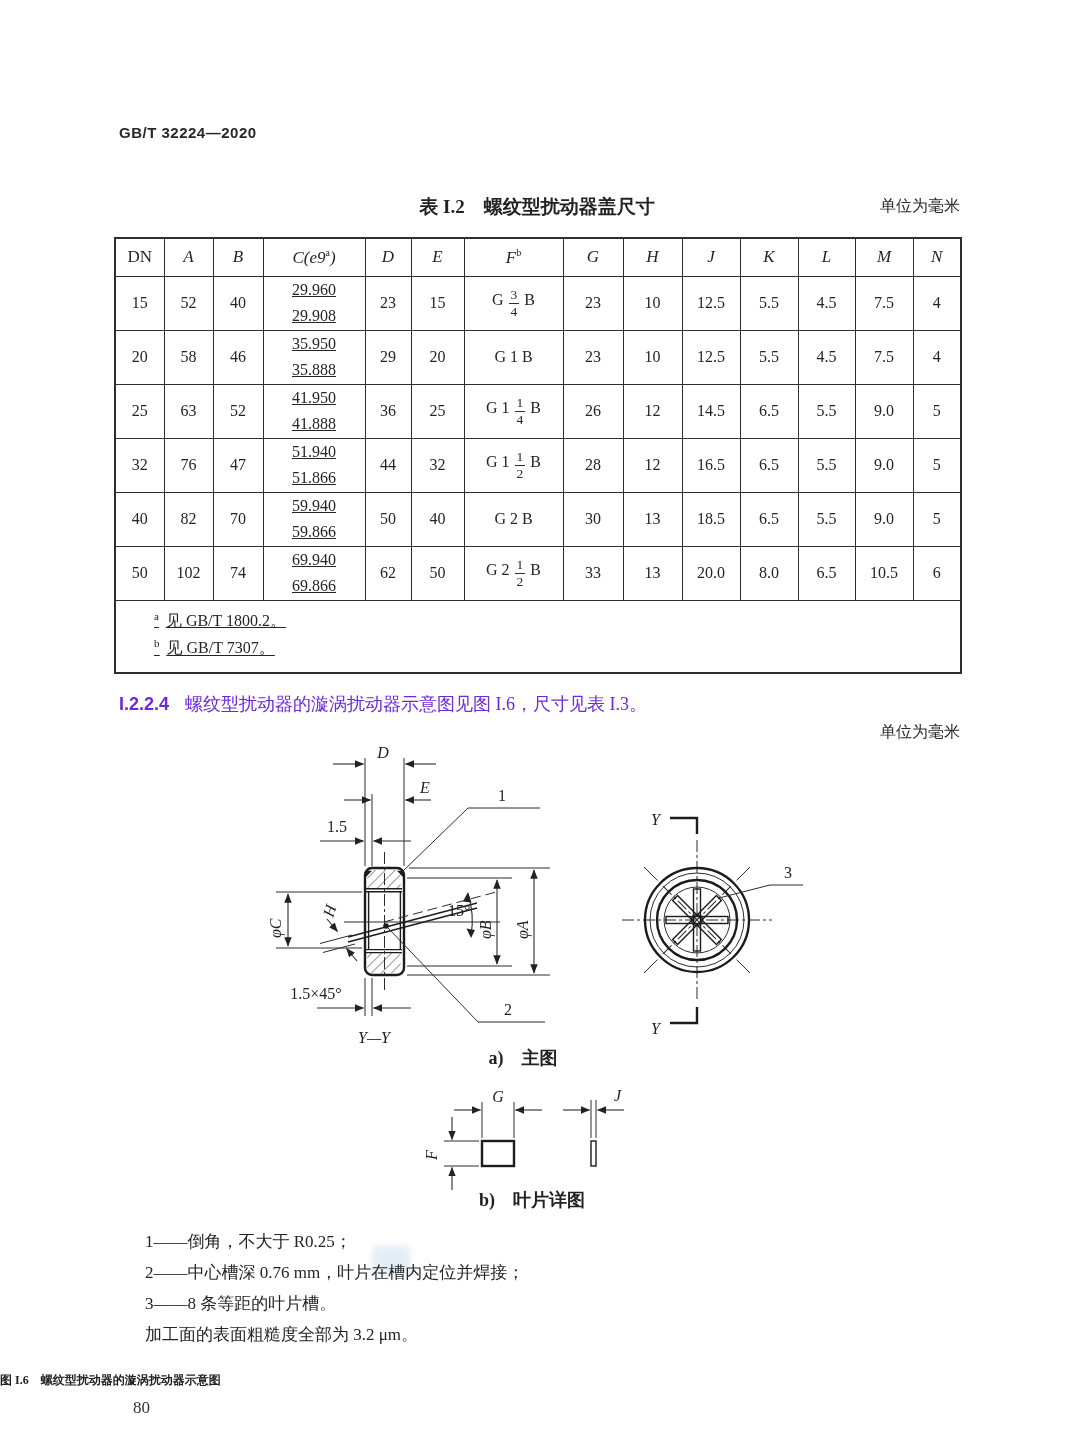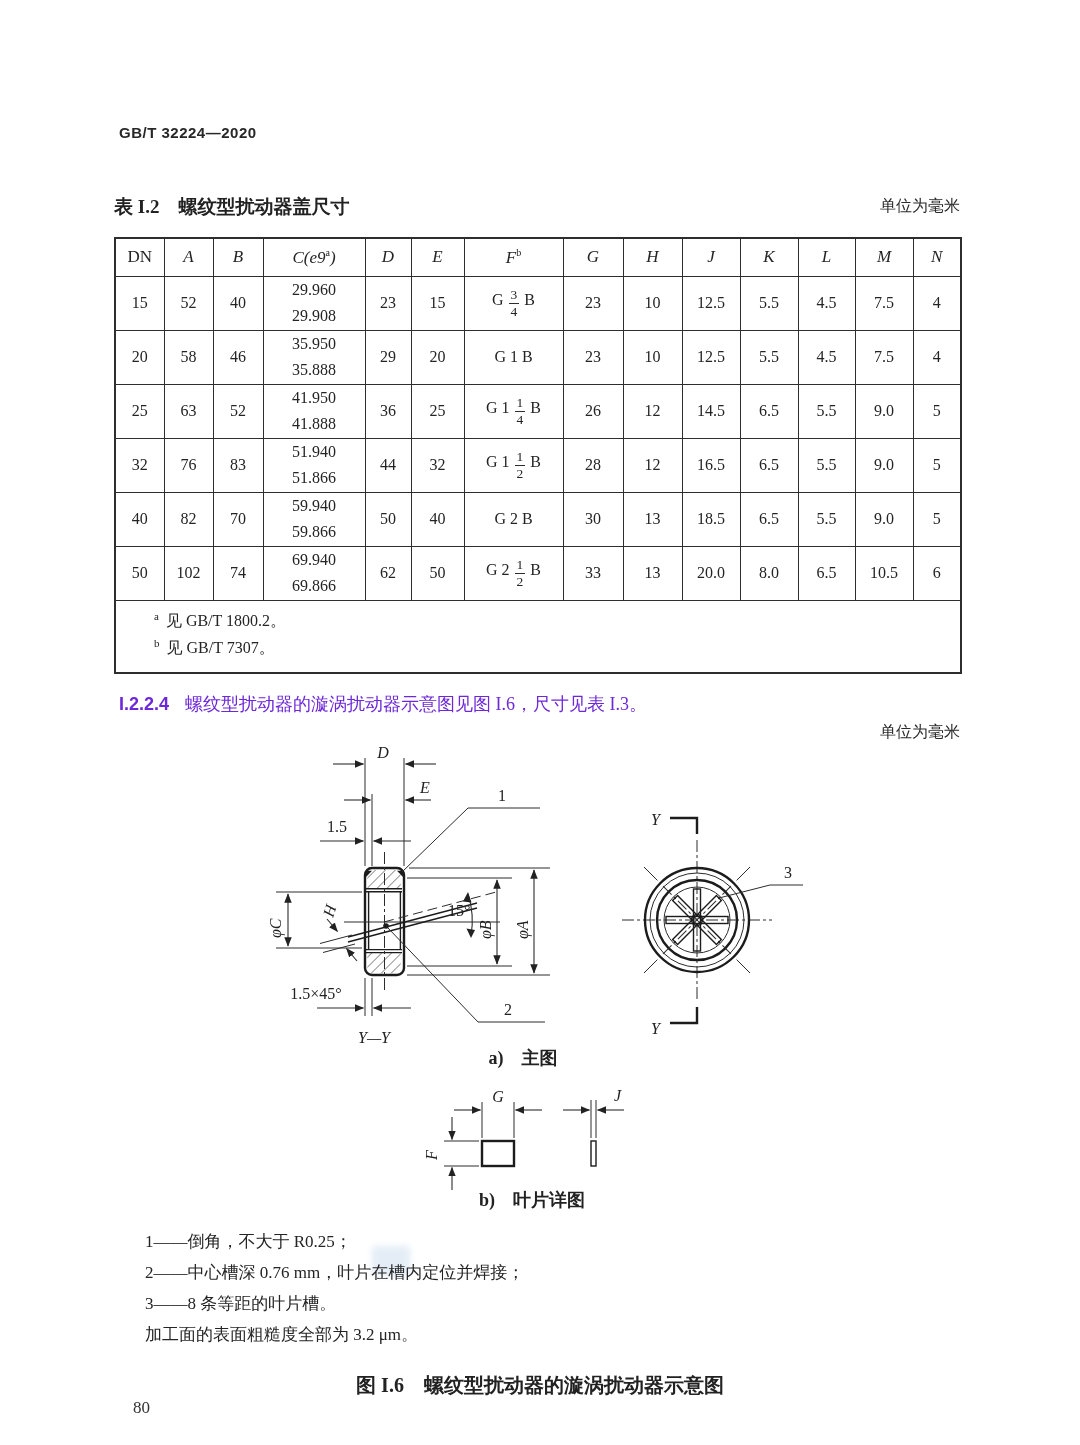--- a/index.html
+++ b/index.html
@@ -5,32 +5,32 @@
   html,body{margin:0;padding:0;}
   body{
     width:1080px;height:1445px;position:relative;background:#ffffff;
     font-family:"Liberation Serif","DejaVu Serif",serif;color:#1f1f1f;overflow:hidden;
   }
   .abs{position:absolute;}
   
   .doc-number{left:119px;top:124px;font-family:"Liberation Sans","DejaVu Sans",sans-serif;
     font-weight:600;font-size:15px;letter-spacing:0.5px;color:#272727;}
   .table-title-band{left:114px;top:194px;width:846px;height:26px;}
-  .table-title{width:100%;font-weight:bold;font-size:19px;color:#222;}
+  .table-title{width:100%;text-align:center;font-weight:bold;font-size:19px;color:#222;}
   .unit-note{right:0;top:2px;font-size:16px;color:#2a2a2a;}
   
   #dims-table{position:absolute;left:114px;top:237px;width:846px;border-collapse:collapse;
     table-layout:fixed;font-size:16px;color:#242424;border:2px solid #2e2e2e;}
   #dims-table th,#dims-table td{border:1.5px solid #2e2e2e;text-align:center;vertical-align:middle;padding:0;}
   #dims-table thead tr{height:38px;}
   #dims-table tbody tr.datarow{height:54px;margin-top:39px;}
   #dims-table th{font-weight:normal;font-size:17px;}
   #dims-table th .hl.it{font-style:italic;}
   #dims-table th sup{font-size:10px;vertical-align:super;}
-  #dims-table td div{line-height:1.65;}
+  #dims-table td div{line-height:1.65;text-decoration:underline;}
   .fnrow td{text-align:left !important;padding:6px 10px 10px 38px !important;}
   .fnote{line-height:31px;font-size:16px;color:#242424;}
   .fnote sup{font-size:11px;margin-right:7px;}
   .frac{display:inline-block;vertical-align:-0.75em;text-align:center;line-height:1.12;font-size:13.5px;margin:0 3px;}
   .frac .fn{display:block;border-bottom:1.3px solid #2e2e2e;padding:0 2px;}
   .frac .fd{display:block;}
   .thread{margin:0 2px;}
   
   .clause{left:119px;top:692px;width:860px;font-size:18px;color:#6d28d9;}
   .clause .cnum{font-family:"Liberation Sans","DejaVu Sans",sans-serif;font-weight:700;margin-right:16px;}
@@ -41,21 +41,21 @@
   #fig text.it{font-style:italic;}
   #fig text.cap{font-weight:bold;font-size:18px;}
   .dl{stroke:#2c2c2c;stroke-width:1.1;fill:none;}
   .xl{stroke:#2c2c2c;stroke-width:1;fill:none;}
   .ol{stroke:#1c1c1c;stroke-width:2.4;fill:#ffffff;}
   .ml{stroke:#1c1c1c;stroke-width:1.4;fill:none;}
   .cl{stroke:#2c2c2c;stroke-width:1;fill:none;stroke-dasharray:12 3 3 3;}
   .thk{stroke:#1c1c1c;stroke-width:2.4;fill:none;}
   
   .legend{left:145px;top:1226px;font-size:17px;color:#242424;line-height:31px;}
-  .fig-caption{left:0;top:1372px;width:1080px;text-align:center;font-weight:bold;font-size:20px;color:#222;}
+  .fig-caption{left:0;top:1372px;width:1080px;text-align:left;font-weight:bold;font-size:12px;color:#222;}
   .page-number{left:133px;top:1398px;font-size:17px;color:#333;}
   .smudge{left:372px;top:1246px;width:38px;height:30px;background:#cfdfef;opacity:.55;filter:blur(3px);border-radius:3px;}
 </style>
 </head>
 <body>
 
 <div class="abs doc-number">GB/T 32224—2020</div>
 
 <div class="abs table-title-band">
   <div class="abs table-title">表 I.2　螺纹型扰动器盖尺寸</div>
@@ -151,21 +151,21 @@
         <td>12</td>
         <td>14.5</td>
         <td>6.5</td>
         <td>5.5</td>
         <td>9.0</td>
         <td>5</td>
       </tr>
       <tr class="datarow">
         <td>32</td>
         <td>76</td>
-        <td>83</td>
+        <td>47</td>
         <td>
           <div>51.940</div>
           <div>51.866</div>
         </td>
         <td>44</td>
         <td>32</td>
         <td><span class="thread">G 1</span><span class="frac"><span class="fn">1</span><span class="fd">2</span></span><span class="thread">B</span></td>
         <td>28</td>
         <td>12</td>
         <td>16.5</td>

